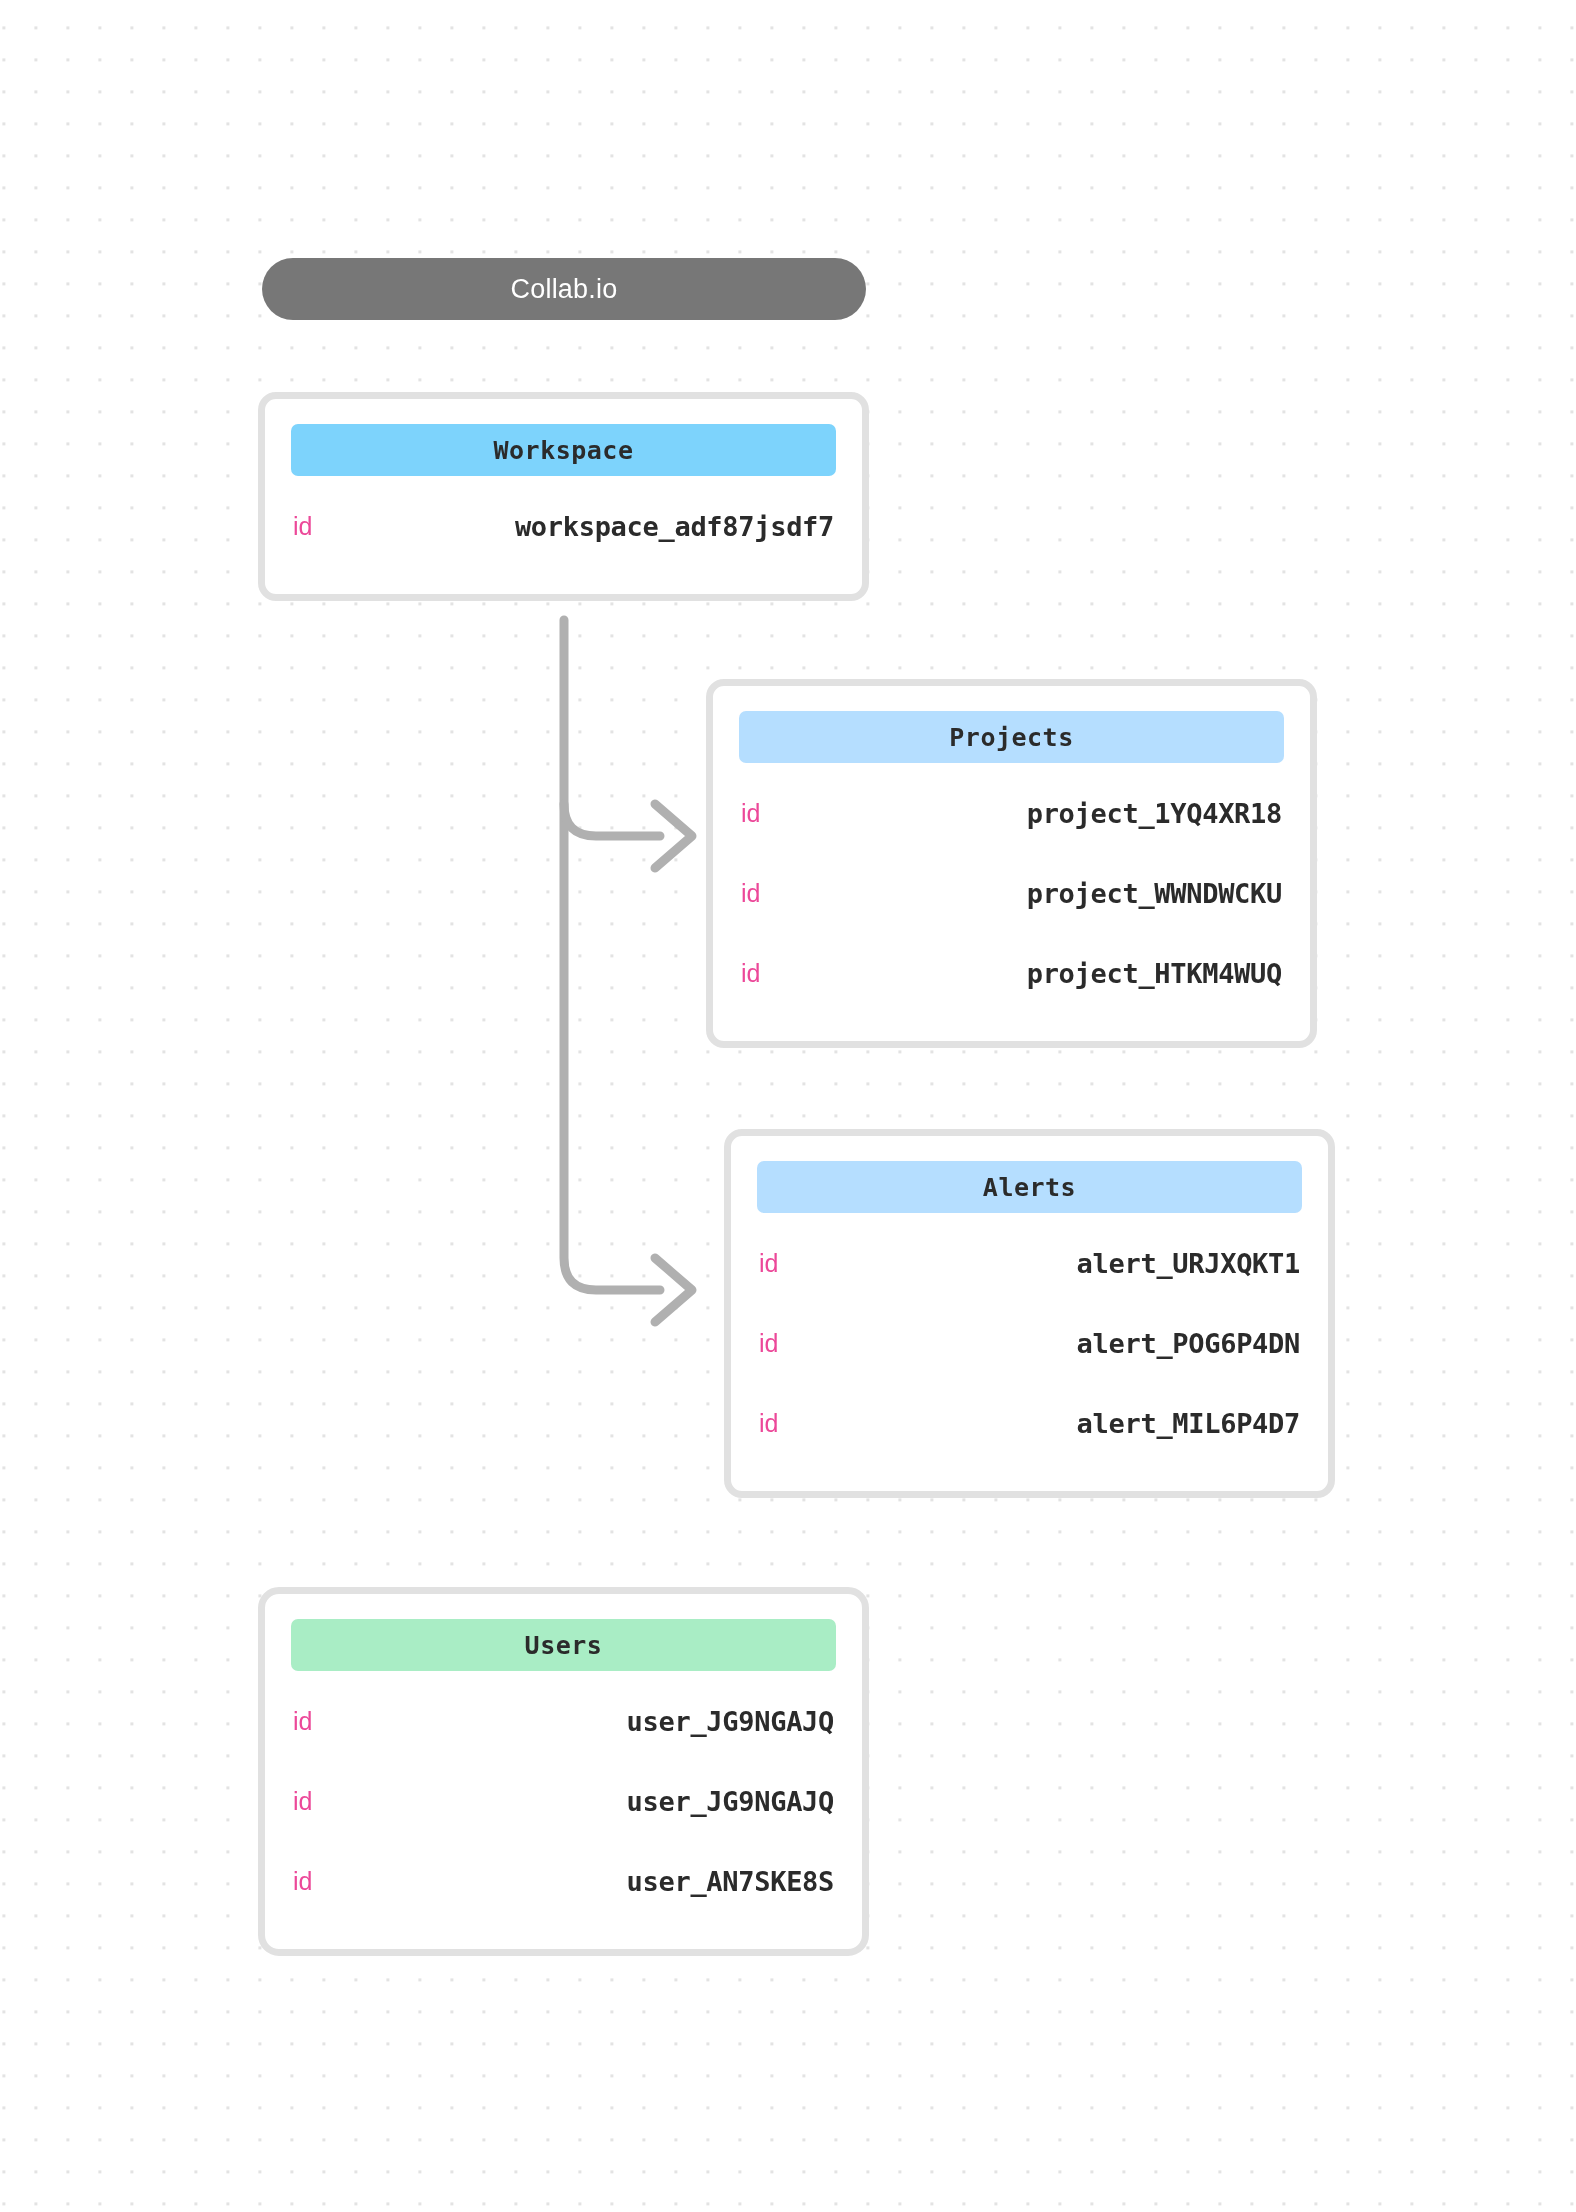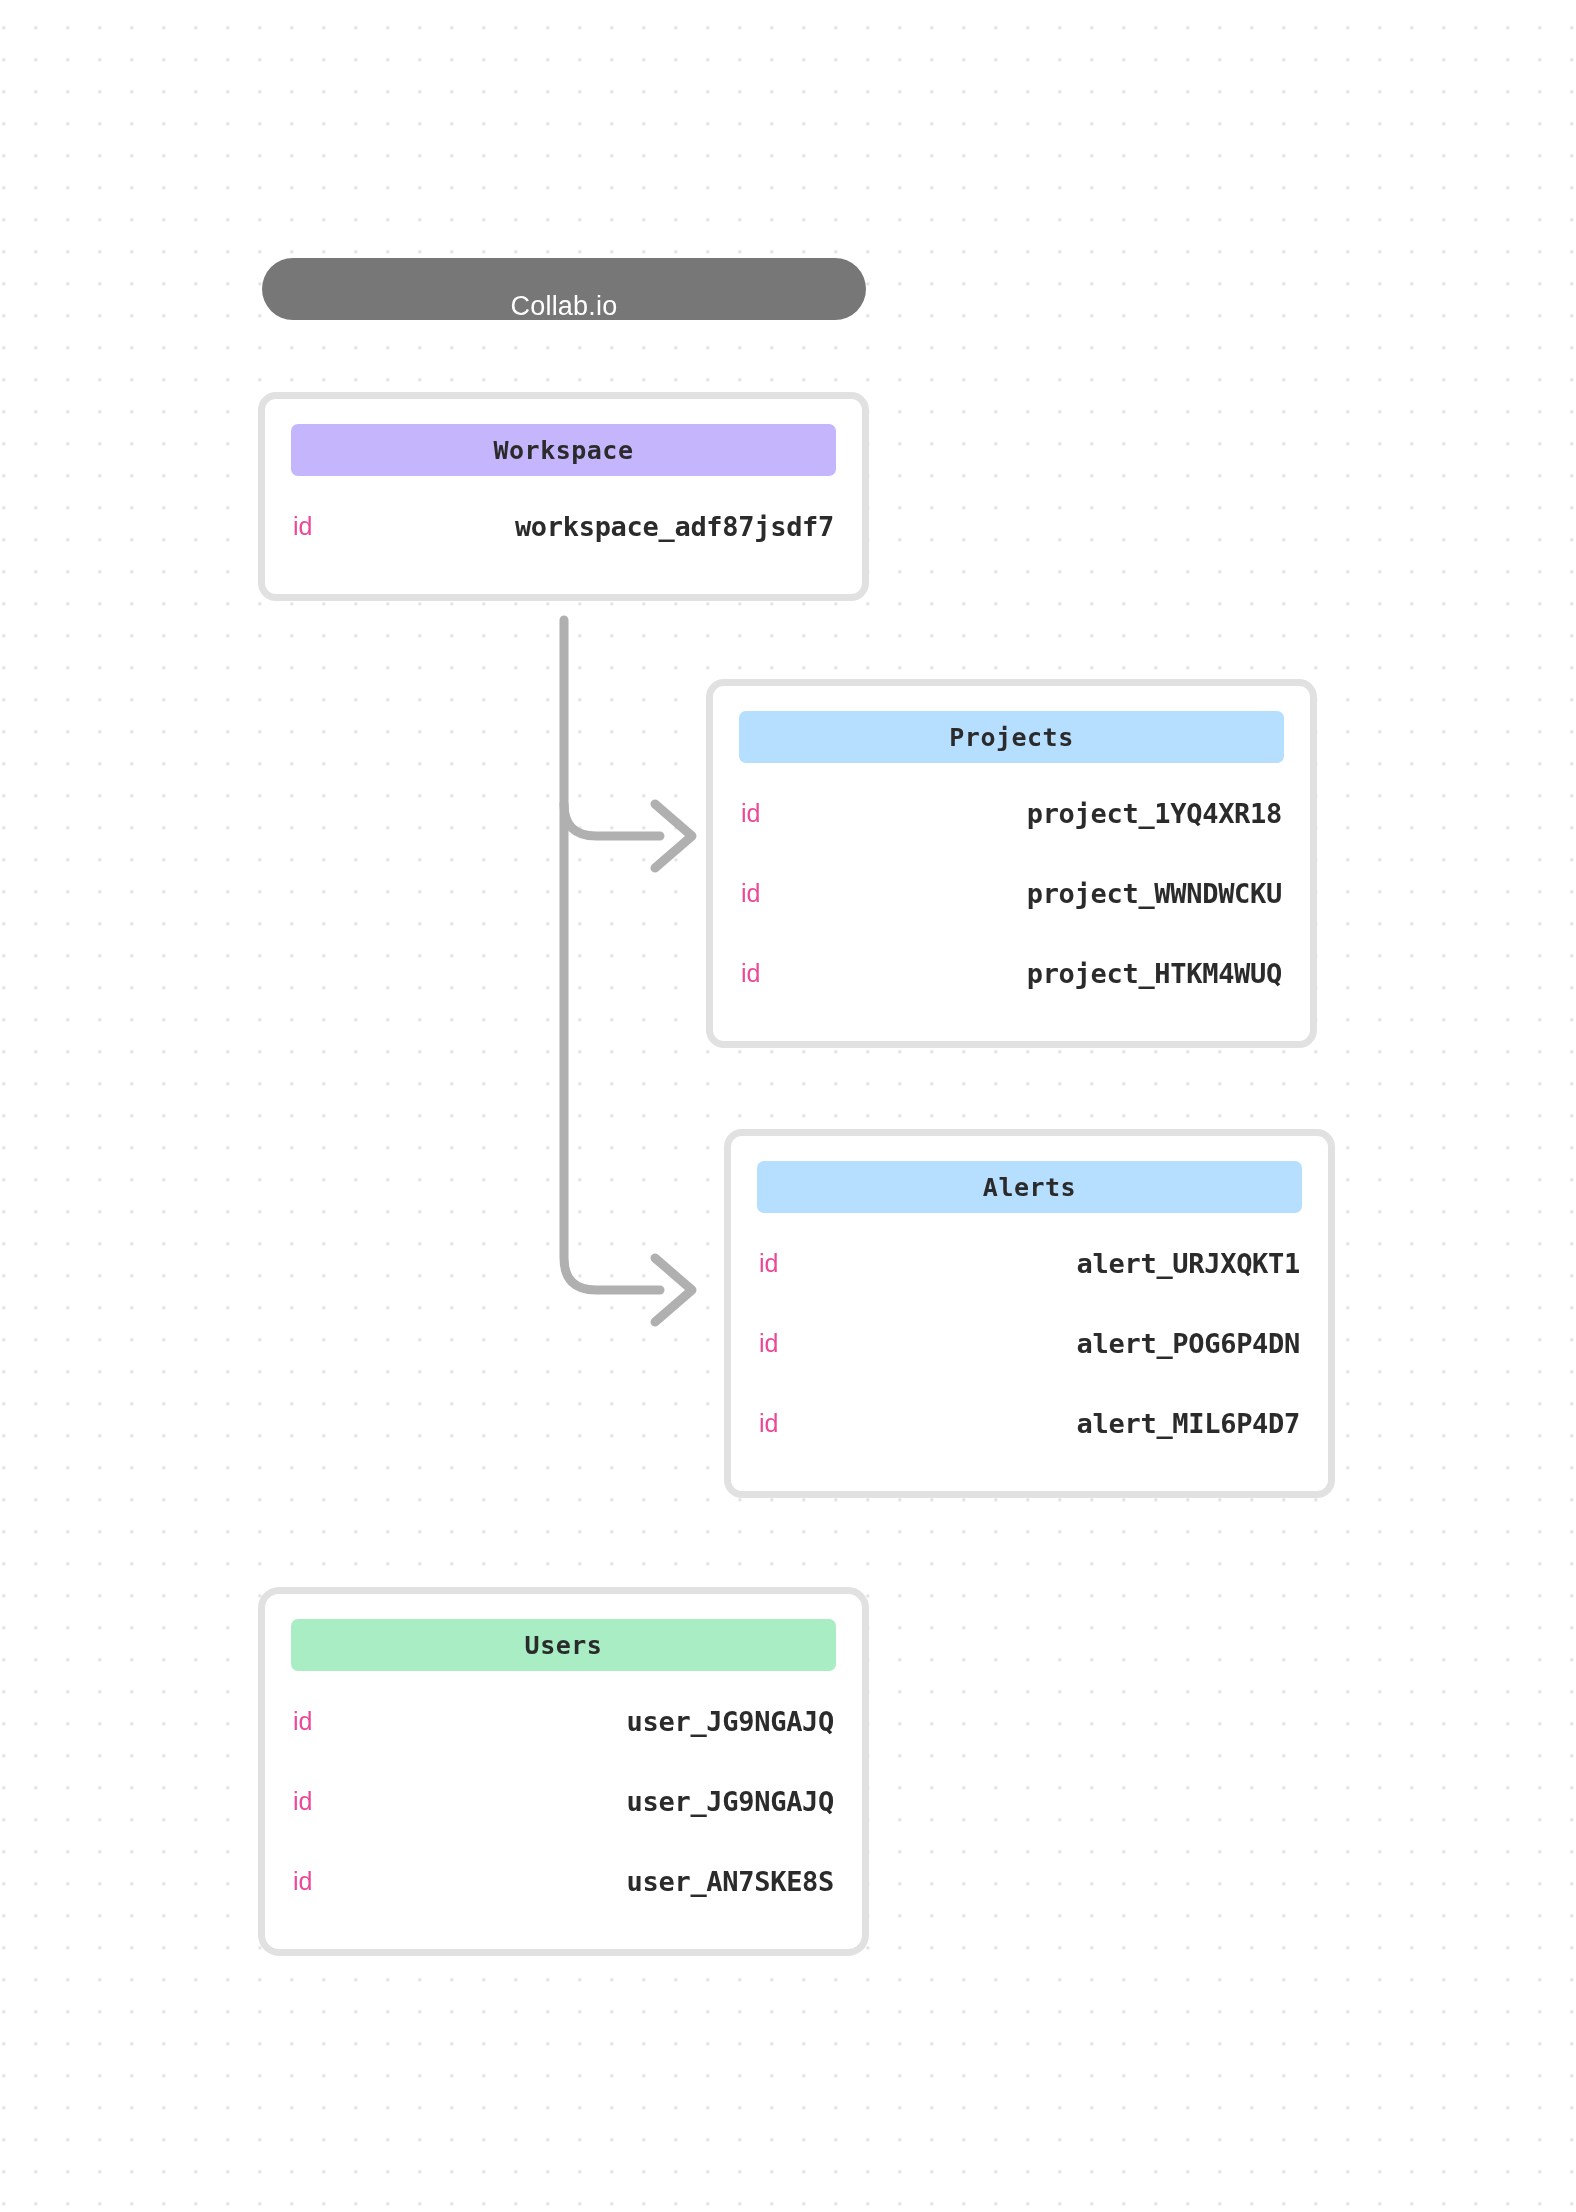--- a/index.html
+++ b/index.html
@@ -28,21 +28,21 @@
   
   .title-pill {
     position: absolute;
     left: 262px;
     top: 258px;
     width: 604px;
     height: 62px;
     border-radius: 31px;
     background: #777777;
     display: flex;
-    align-items: flex-end;
+    align-items: center;
     justify-content: center;
     box-sizing: border-box;
   }
   .title-pill-label {
     color: #ffffff;
     font-family: "Liberation Sans", sans-serif;
     font-size: 27px;
     letter-spacing: 0.2px;
     line-height: 1;
   }
@@ -65,21 +65,21 @@
     margin-bottom: 10px;
   }
   .card-header-label {
     font-family: "DejaVu Sans Mono", "Liberation Mono", monospace;
     font-size: 25px;
     font-weight: 700;
     color: #2b2b2b;
     letter-spacing: 0.5px;
     line-height: 1;
   }
-  .card-header.purple { background: #c4b5fd; }
+  .card-header.purple { background: #7dd3fc; }
   .card-header.blue   { background: #b5deff; }
   .card-header.green  { background: #a9edc5; }
 
   .row {
     height: 80px;
     display: flex;
     align-items: center;
     justify-content: space-between;
     padding: 0 2px;
   }

